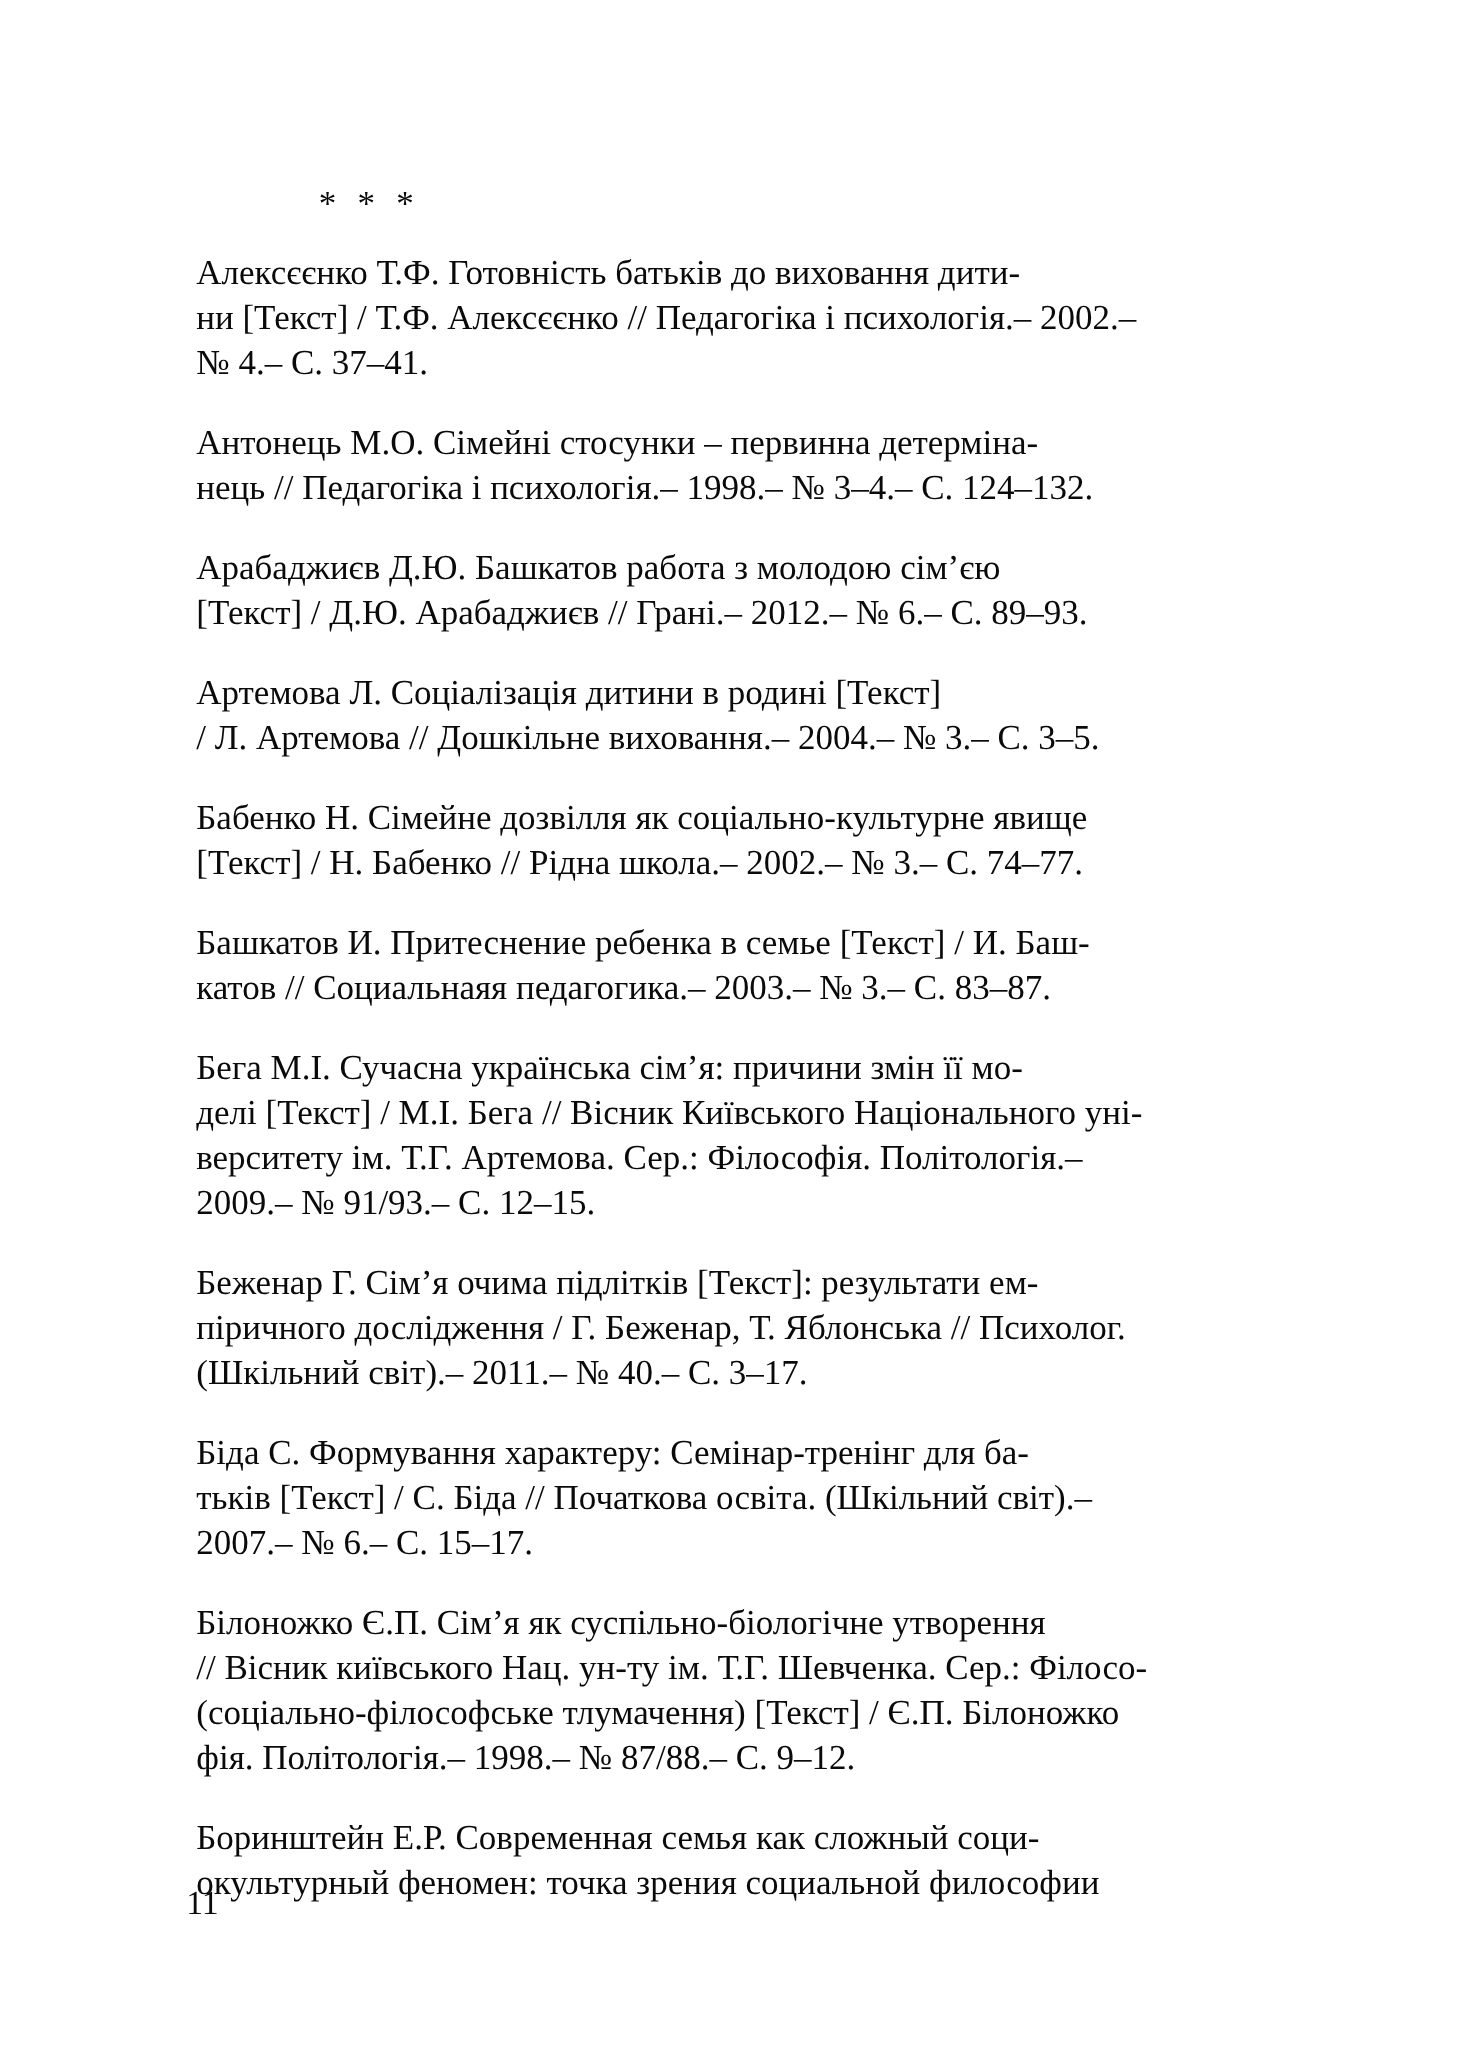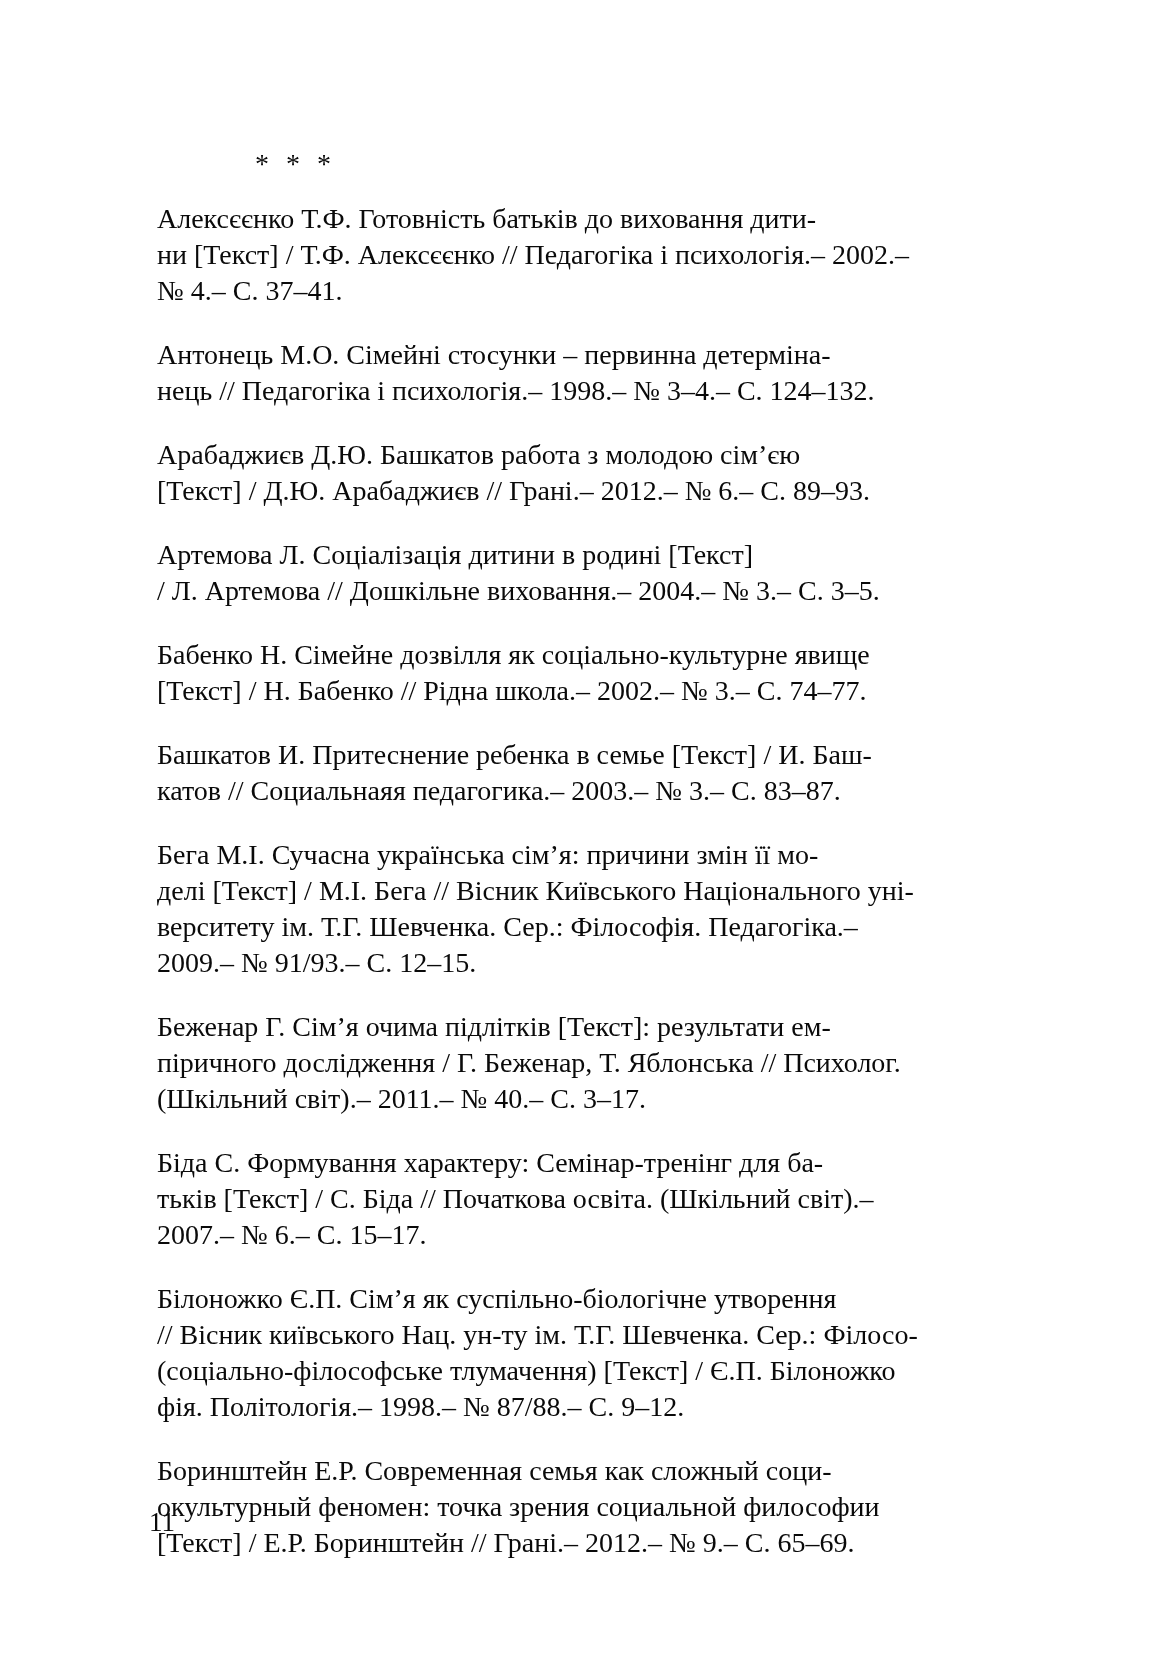--- a/index.html
+++ b/index.html
@@ -84,21 +84,21 @@
   <p class="entry">
     </p>
     <div class="line first">Башкатов И. Притеснение ребенка в семье [Текст] / И. Баш-</div>
     <div class="line last">катов // Социальнаяя педагогика.– 2003.– № 3.– С. 83–87.</div>
   <p></p>
 
   <p class="entry">
     </p>
     <div class="line first">Бега М.І. Сучасна українська сім’я: причини змін її мо-</div>
     <div class="line">делі [Текст] / М.І. Бега // Вісник Київського Національного уні-</div>
-    <div class="line">верситету ім. Т.Г. Шевченка. Сер.: Філософія. Педагогіка.–</div>
+    <div class="line">верситету ім. Т.Г. Артемова. Сер.: Філософія. Політологія.–</div>
     <div class="line last">2009.– № 91/93.– С. 12–15.</div>
   <p></p>
 
   <p class="entry">
     </p>
     <div class="line first">Беженар Г. Сім’я очима підлітків [Текст]: результати ем-</div>
     <div class="line">піричного дослідження / Г. Беженар, Т. Яблонська // Психолог.</div>
     <div class="line last">(Шкільний світ).– 2011.– № 40.– С. 3–17.</div>
   <p></p>
 
@@ -114,18 +114,17 @@
     <div class="line first">Білоножко Є.П. Сім’я як суспільно-біологічне утворення</div>
     <div class="line">// Вісник київського Нац. ун-ту ім. Т.Г. Шевченка. Сер.: Філосо-</div>
     <div class="line">(соціально-філософське тлумачення) [Текст] / Є.П. Білоножко</div>
     <div class="line last">фія. Політологія.– 1998.– № 87/88.– С. 9–12.</div>
   <p></p>
 
   <p class="entry">
     </p>
     <div class="line first">Боринштейн Е.Р. Современная семья как сложный соци-</div>
     <div class="line">окультурный феномен: точка зрения социальной философии</div>
-    <div class="line last">[Текст] / Е.Р. Боринштейн // Грані.– 2012.– № 9.– С. 65–69.</div>
   <p></p>
 
 </div>
 
 <div class="page-number">11</div>
 
 </body></html>

